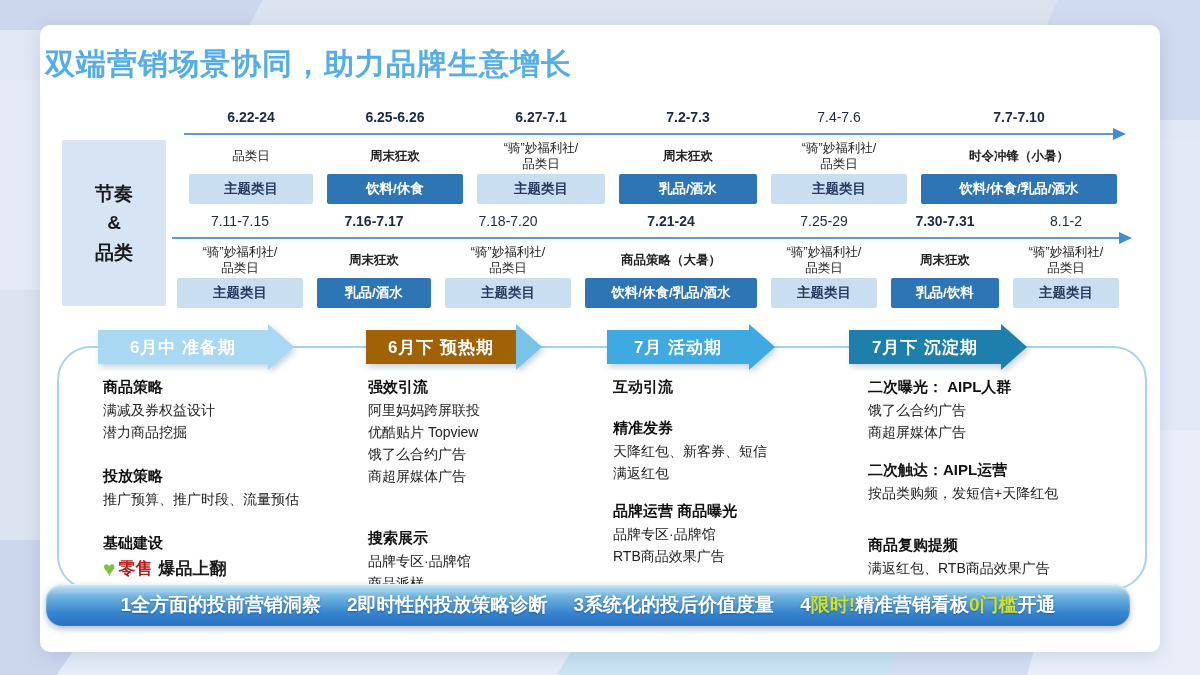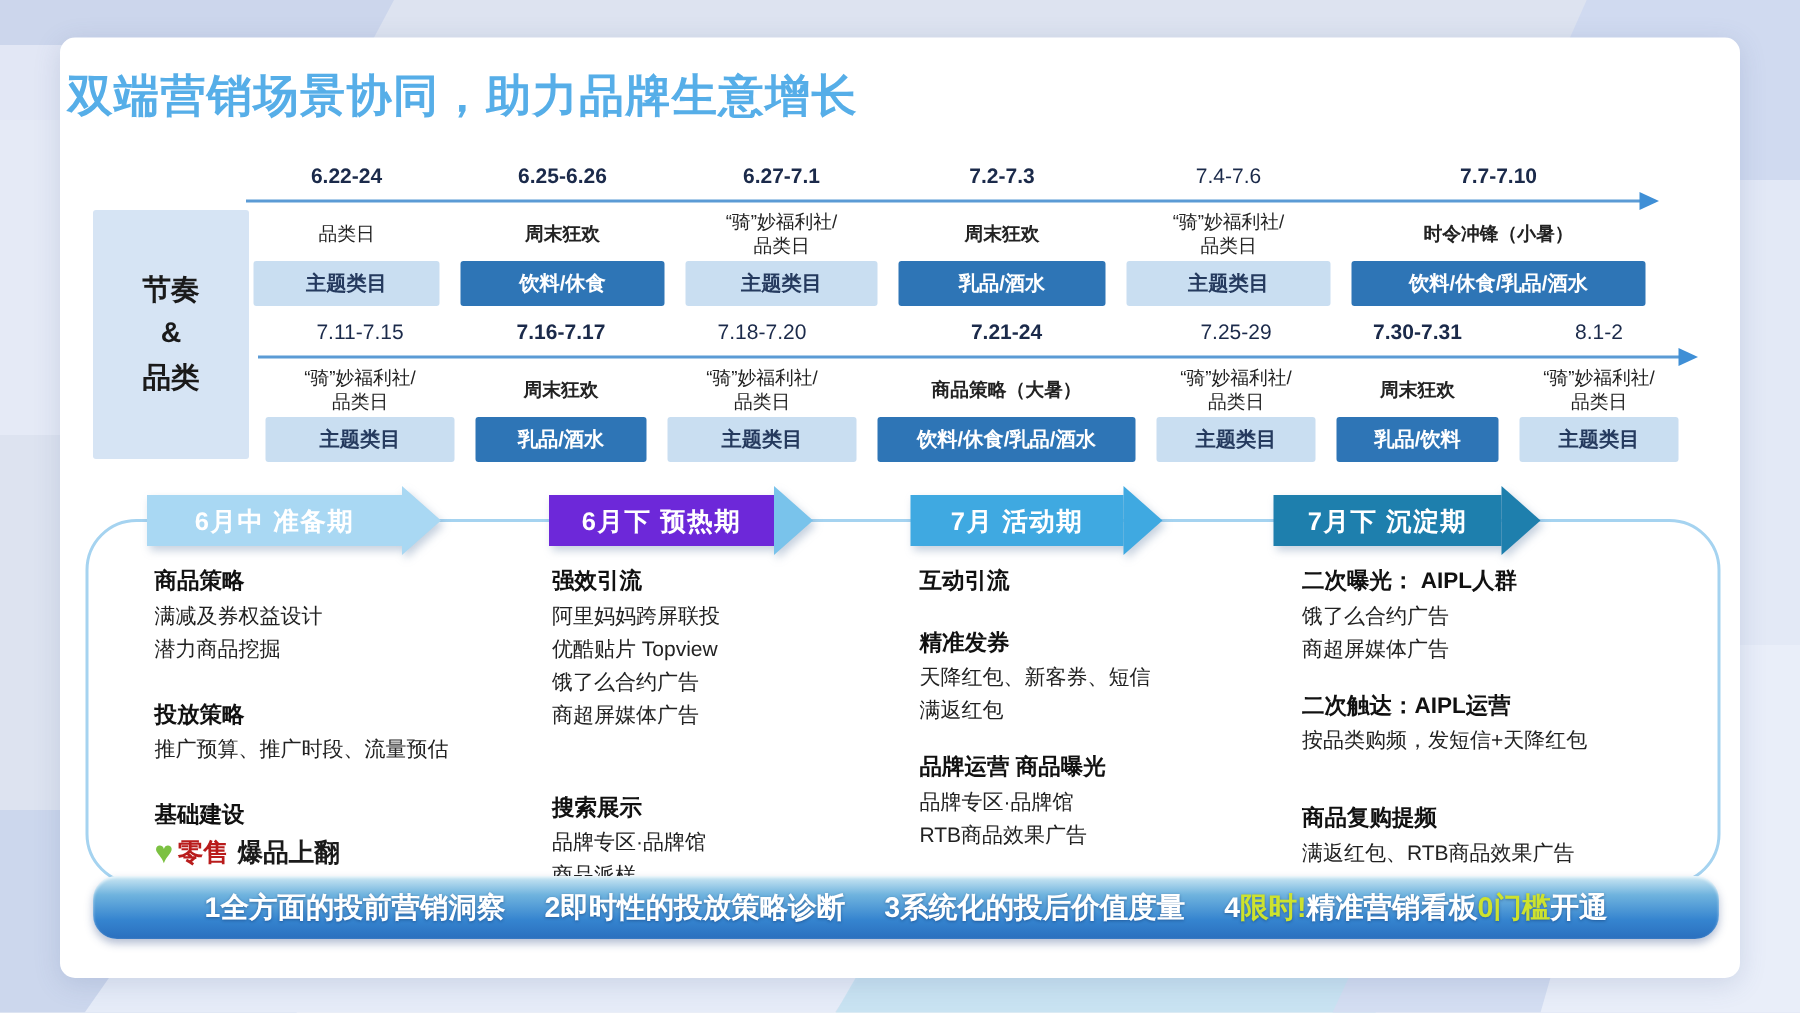--- a/index.html
+++ b/index.html
@@ -37,21 +37,21 @@
   
   .side-label{
     position:absolute;left:62px;top:140px;width:104px;height:166px;
     background:#d6e4f4;display:flex;align-items:center;justify-content:center;
     font-size:19px;font-weight:bold;color:#1a1a1a;text-align:center;
     line-height:1.55;white-space:pre-line;border-radius:2px;
   }
 
   
   .t-row{position:absolute;display:flex;align-items:flex-start;}
-  .t-row1{left:162px;top:104px;width:944px;}
+  .t-row1{left:182px;top:104px;width:944px;}
   .t-row2{left:170px;top:208px;width:962px;}
   .t-line{position:absolute;left:2px;top:29px;height:2px;background:#5b9bd5;}
   .t-line1{width:930px;}
   .t-line2{width:948px;}
   .t-line::after{
     content:"";position:absolute;right:-12px;top:-5px;
     border-left:13px solid #3f8fd6;border-top:6px solid transparent;border-bottom:6px solid transparent;
   }
   .t-cell{display:flex;flex-direction:column;align-items:center;flex:0 0 auto;}
   .t-date{height:26px;display:flex;align-items:center;font-size:14px;color:#1b2a4a;}
@@ -75,21 +75,21 @@
   }
 
   
   .phase{position:absolute;top:330px;height:34px;display:flex;align-items:center;justify-content:center;
     font-size:17px;font-weight:bold;color:#ffffff;letter-spacing:1px;
     filter:drop-shadow(2px 3px 3px rgba(90,120,160,.35));}
   .phase::after{content:"";position:absolute;right:-26px;top:-6px;
     border-top:23px solid transparent;border-bottom:23px solid transparent;}
   .p1{left:98px;width:170px;background:#a9d8f3;}
   .p1::after{border-left:26px solid #a9d8f3;}
-  .p2{left:366px;width:150px;background:#6d28d9;}
+  .p2{left:366px;width:150px;background:#a16207;}
   .p2::after{border-left:26px solid #79c3eb;}
   .p3{left:607px;width:142px;background:#3fa9e1;}
   .p3::after{border-left:26px solid #3fa9e1;}
   .p4{left:849px;width:152px;background:#1e7fad;}
   .p4::after{border-left:26px solid #1e7fad;}
 
   
   .col{position:absolute;top:378px;width:256px;font-size:14px;color:#222;}
   .c1{left:103px;}
   .c2{left:368px;}
@@ -97,21 +97,21 @@
   .c4{left:868px;}
   .grp-head{font-weight:bold;font-size:15px;color:#111;margin-bottom:2px;}
   .grp-lines{line-height:22px;white-space:pre-line;}
   .retail-line{display:flex;align-items:center;margin-top:4px;}
   .heart-icon{color:#7cc142;font-size:21px;margin-right:3px;line-height:1;}
   .retail-brand{color:#b91c1c;font-weight:bold;font-size:17px;margin-right:6px;}
   .retail-rest{font-weight:bold;font-size:17px;color:#1a1a1a;}
 
   
   .banner{
-    position:absolute;left:62px;top:584px;width:1084px;height:42px;border-radius:16px;
+    position:absolute;left:46px;top:584px;width:1084px;height:42px;border-radius:16px;
     background:linear-gradient(180deg,#cfe9f4 0%,#6fb3de 30%,#3584cf 70%,#2a6fbe 100%);
     display:flex;align-items:center;justify-content:center;gap:26px;
     box-shadow:0 3px 6px rgba(40,70,130,.35), inset 0 1px 2px rgba(255,255,255,.7);
   }
   .banner-item{font-size:19px;font-weight:bold;color:#ffffff;text-shadow:0 1px 2px rgba(10,40,90,.45);white-space:nowrap;}
   .hl{color:#cde22e;}
 </style>
 </head>
 <body>
 

